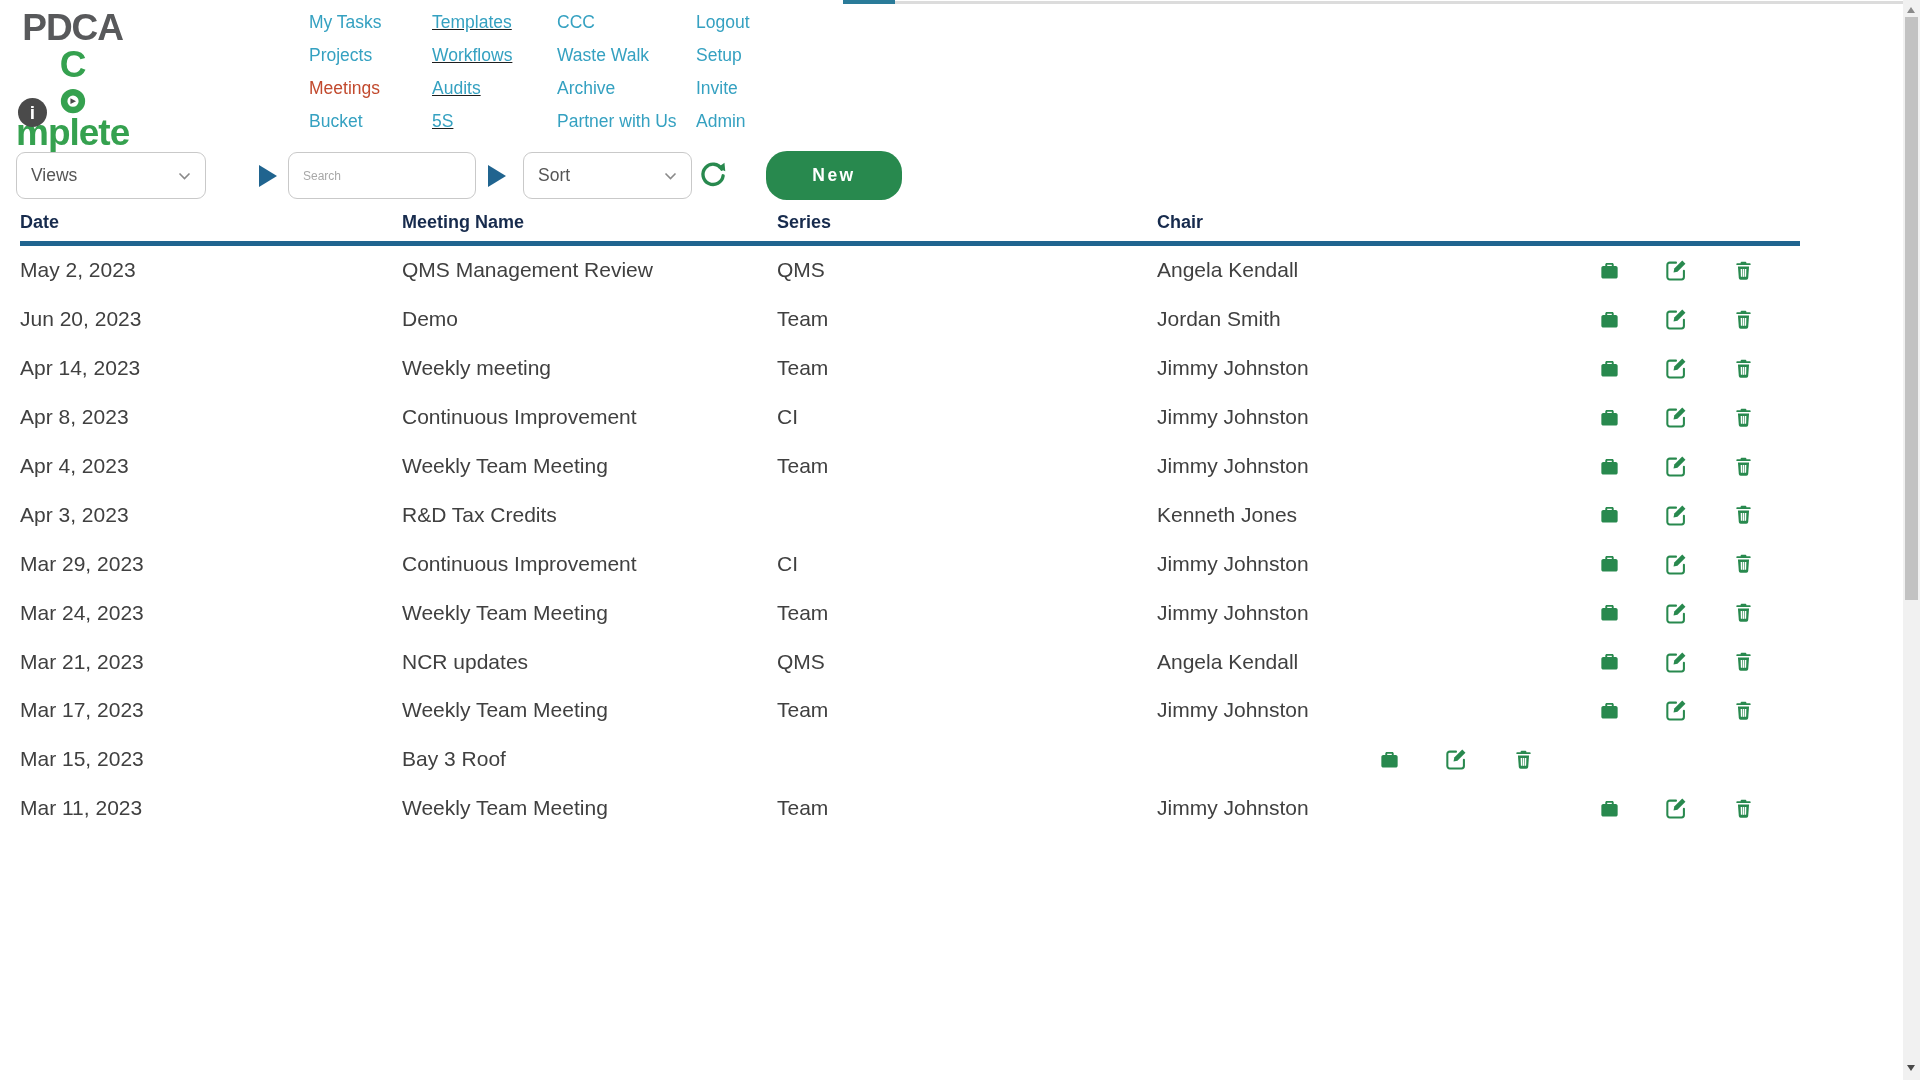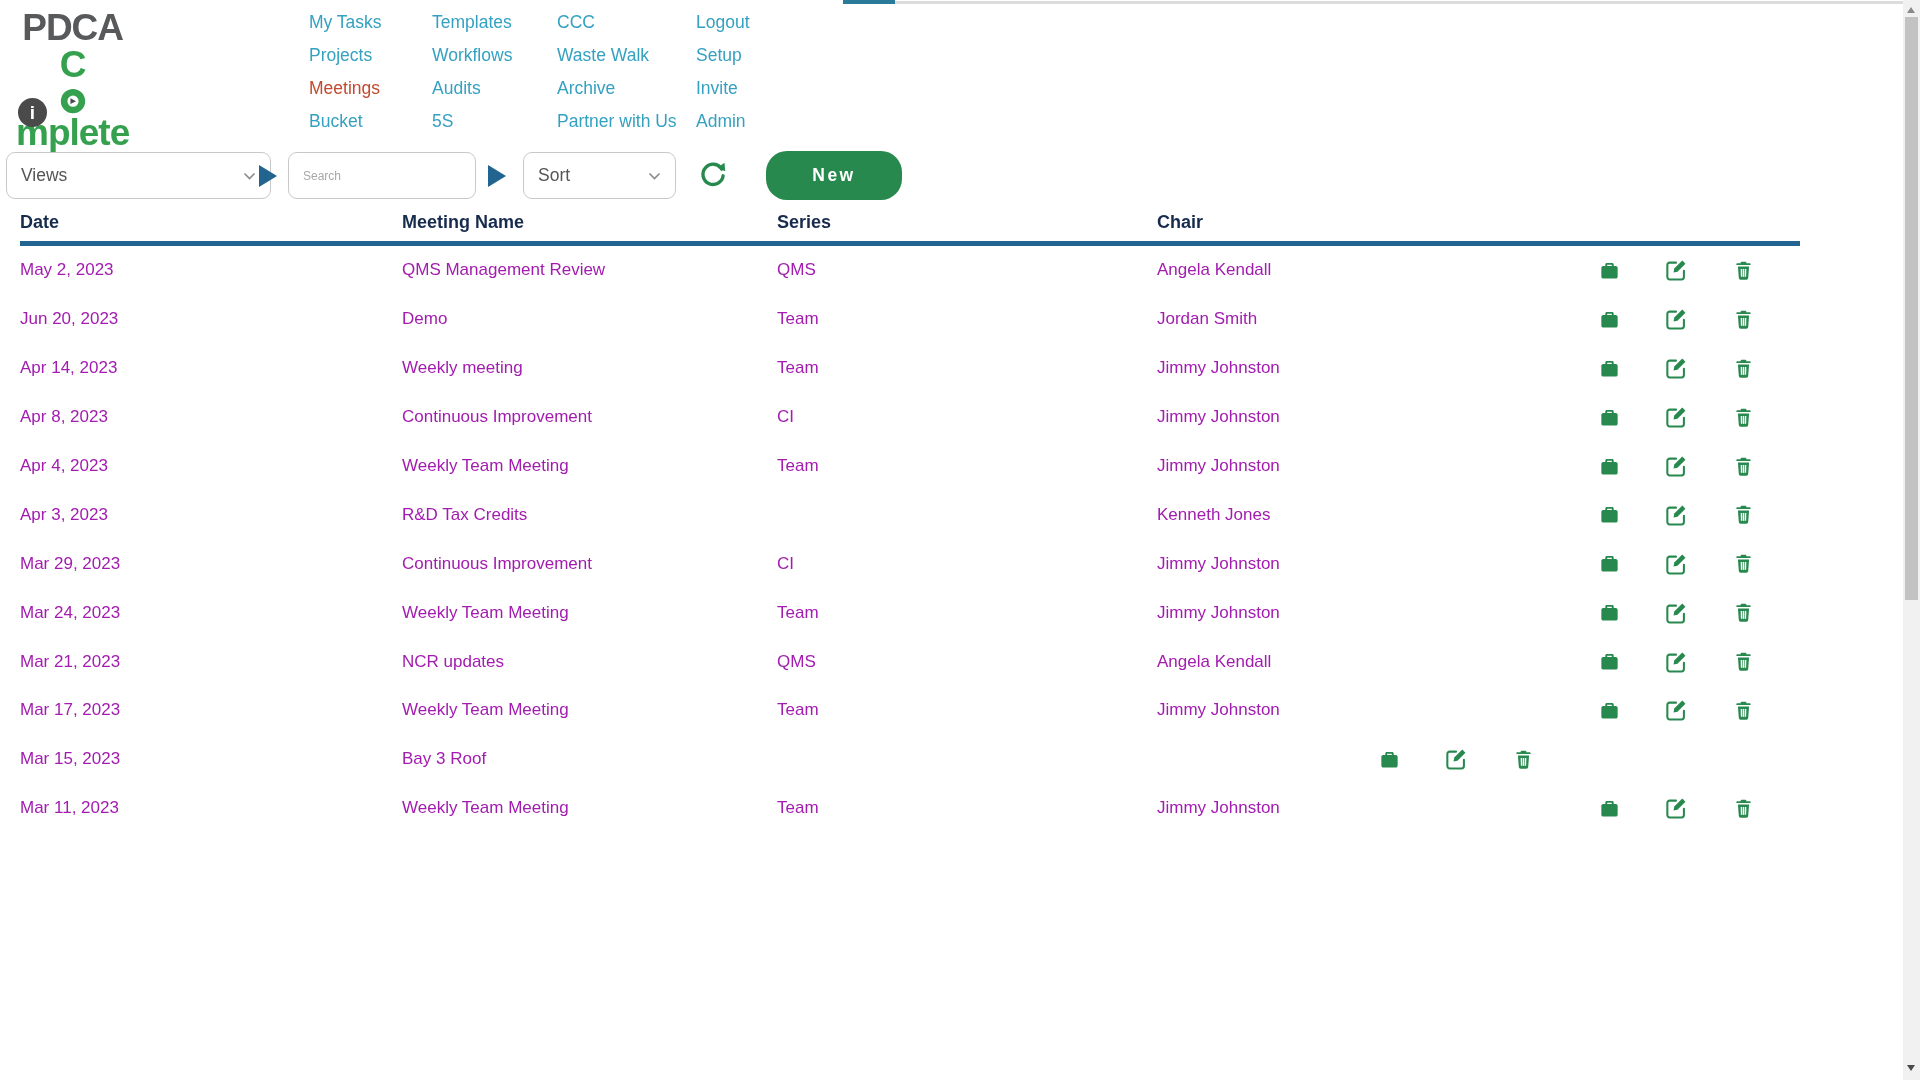--- a/index.html
+++ b/index.html
@@ -19,57 +19,57 @@
   
   .logo { position:absolute; left:16px; top:9px; display:flex; align-items:center;
           font-size:37px; font-weight:800; letter-spacing:-1px; line-height:1;flex-direction:column; }
   .logo .gray  { color:var(--logo-gray); }
   .logo .green { color:var(--logo-green); }
   .logo svg { margin:3px -1px 0 -1px; }
 
   
   .nav-col { position:absolute; top:6px; display:flex; flex-direction:column; }
   .nav-col.c1 { left:309px; }
-  .nav-col.c2 { left:432px; }
+  .nav-col.c2 { left:432px;text-decoration:underline; }
   .nav-col.c3 { left:557px; }
   .nav-col.c4 { left:696px; }
   .nav-item { height:33px; line-height:33px; font-size:17.5px; color:var(--nav-teal); cursor:pointer; white-space:nowrap; }
   .nav-item.active { color:var(--active-red); }
 
   
   .info-btn { position:absolute; left:18px; top:98px; width:29px; height:29px; border-radius:50%;
               background:#4a4a4a; color:#fff; display:flex; align-items:center; justify-content:center;
               font-size:19px; font-weight:700; cursor:pointer; }
 
   
   .select-box { position:absolute; top:152px; height:47px; border:1px solid #c9c9c9; border-radius:9px;
                 background:#fff; display:flex; align-items:center; justify-content:space-between;
                 padding:0 14px; font-size:17.5px; color:#555; cursor:pointer; }
-  .select-views { left:6px;  width:265px; }
-  .select-sort  { left:523px; width:153px; }
+  .select-views { left:16px;  width:190px; }
+  .select-sort  { left:523px; width:169px; }
   .search-input { position:absolute; left:288px; top:152px; width:188px; height:47px;
                   border:1px solid #c9c9c9; border-radius:9px; padding:0 14px;
                   font-size:12px; color:#333; outline:none; font-family:inherit; }
   .search-input::placeholder { color:#a8a8a8; }
   .play { position:absolute; width:0; height:0; border-style:solid; cursor:pointer;
           border-width:11px 0 11px 18px; border-color:transparent transparent transparent var(--steel-blue); }
   .play1 { left:259px; top:165px; }
   .play2 { left:488px; top:165px; }
   .refresh-btn { position:absolute; left:697px; top:159px; width:32px; height:32px; cursor:pointer; }
   .new-btn { position:absolute; left:766px; top:151px; width:136px; height:49px;
              background:var(--green); border:none; border-radius:21px; color:#fff;
              font-size:17.5px; font-weight:700; letter-spacing:2.5px; cursor:pointer; font-family:inherit; }
 
   
   .meetings-table { position:absolute; left:20px; top:212px; width:1780px; }
   .thead { display:grid; grid-template-columns:382px 375px 380px 423px 1fr;
            font-weight:700; font-size:18px; color:var(--header-navy);
            padding-bottom:8px; border-bottom:5px solid var(--steel-blue); }
   .trow  { display:grid; grid-template-columns:382px 375px 380px 423px 1fr;
-           height:48.9px; align-items:center; font-size:17px; color:#a21caf; }
+           height:48.9px; align-items:center; font-size:21px; color:#404040; }
   .actions { display:flex; justify-content:flex-end; align-items:center; gap:41px; padding-right:44px; }
   .action-btn { width:26px; height:26px; display:flex; align-items:center; justify-content:center; cursor:pointer; }
 
   
   .scrollbar { position:absolute; right:0; top:0; width:17px; height:1080px; background:#f1f1f1; }
   .sb-up { position:absolute; top:7px; left:4px; width:0; height:0; border-style:solid;
            border-width:0 4.5px 6px 4.5px; border-color:transparent transparent #8a8a8a transparent; cursor:pointer; }
   .sb-thumb { position:absolute; top:17px; left:2px; width:13px; height:583px; background:#c2c2c2; cursor:pointer; }
   .sb-down { position:absolute; bottom:9px; left:4px; width:0; height:0; border-style:solid;
              border-width:6px 4.5px 0 4.5px; border-color:#4a4a4a transparent transparent transparent; cursor:pointer; }

